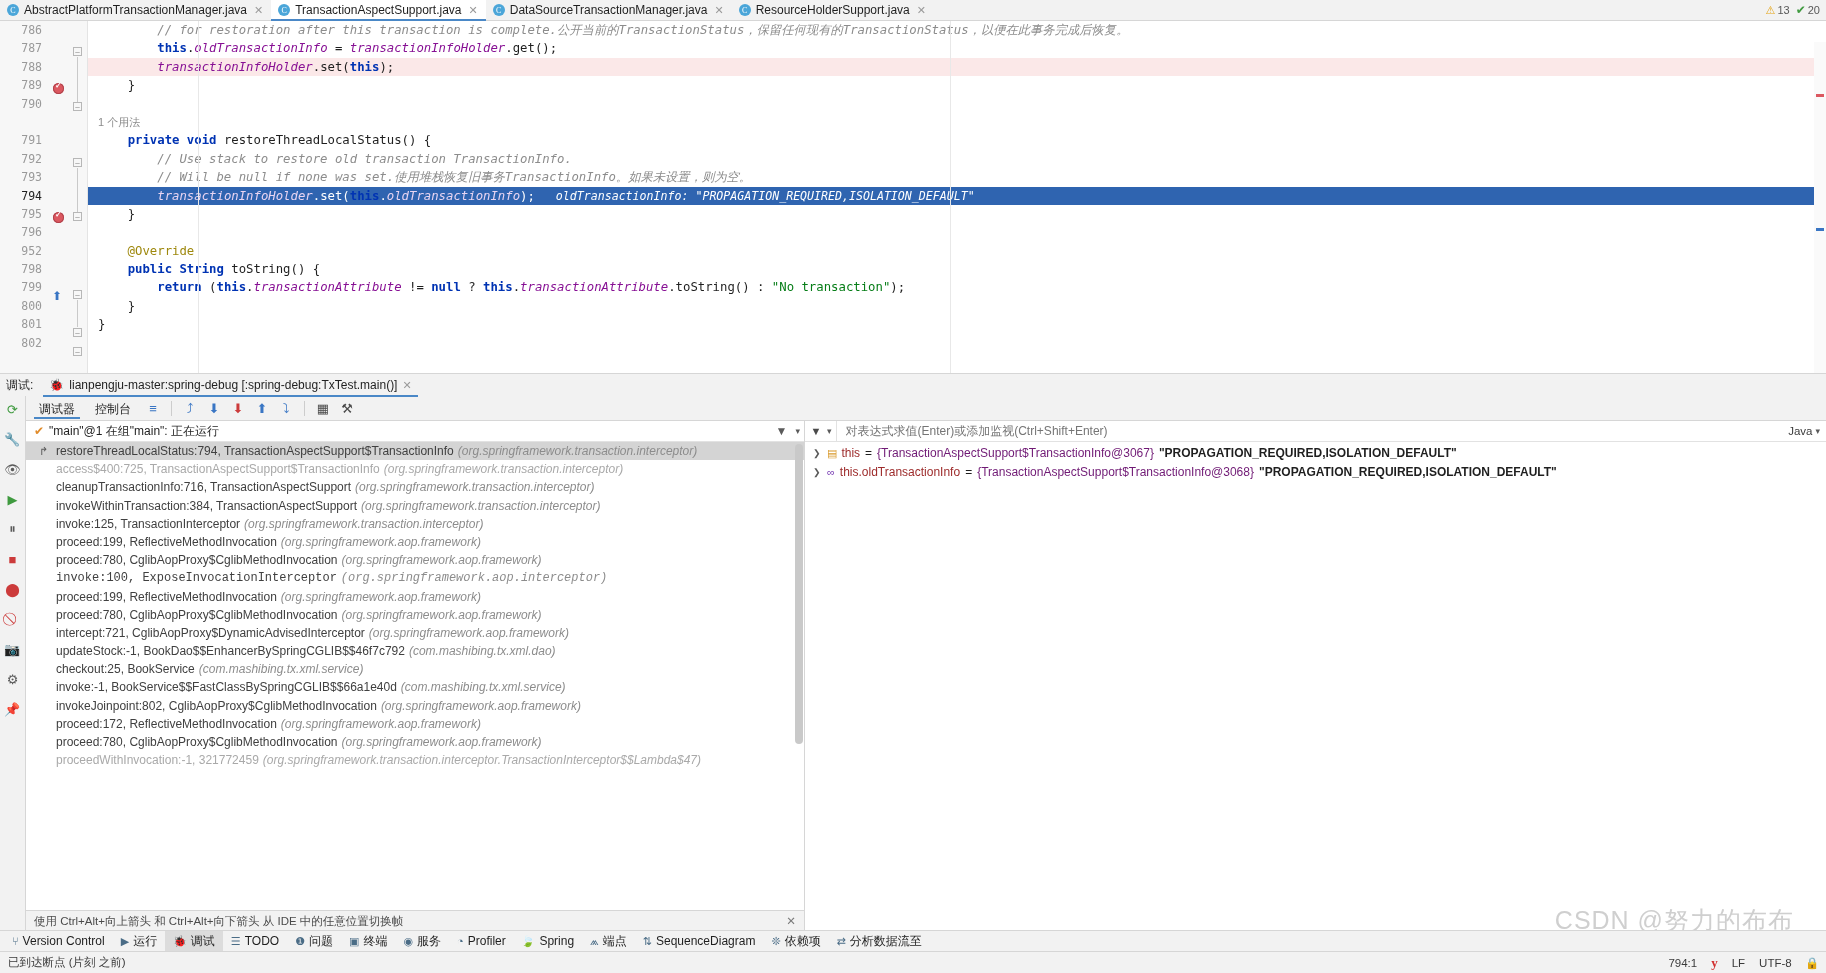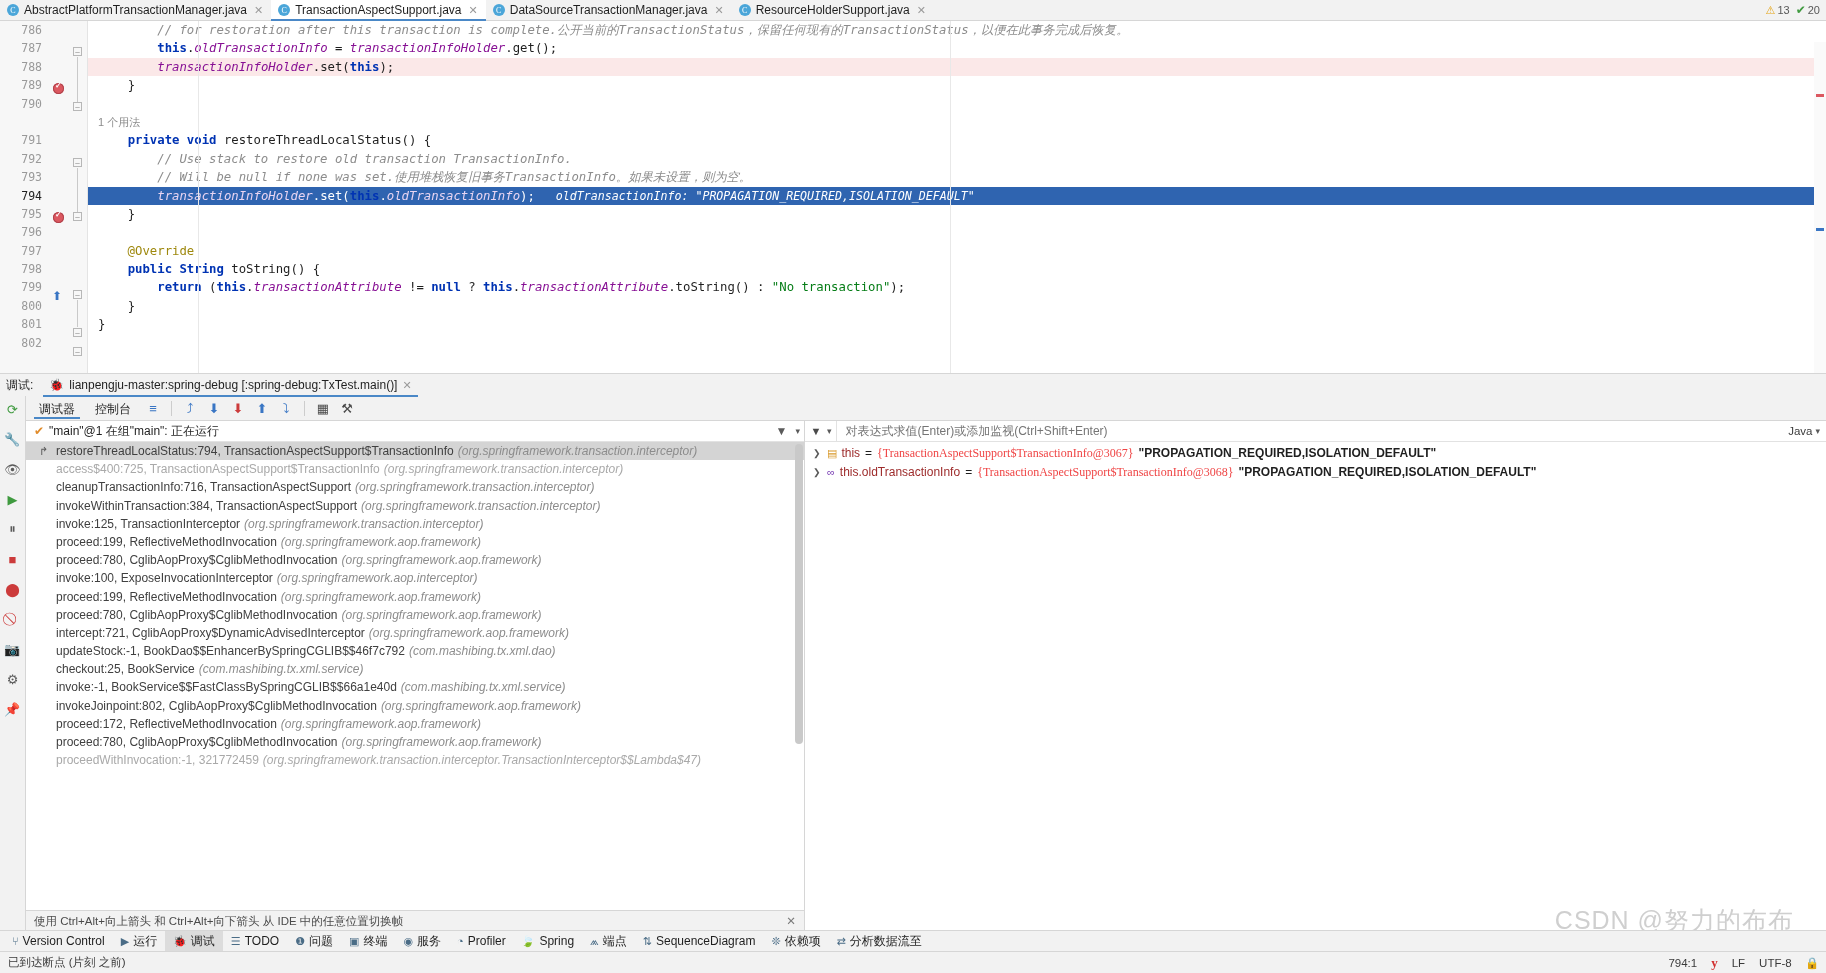--- a/index.html
+++ b/index.html
@@ -184,21 +184,21 @@
   .vars-list { flex: 1 1 auto; background: #fff; padding-top: 2px; }
   .var-row {
     height: 18.5px; line-height: 18.5px; display: flex; align-items: center;
     gap: 5px; padding-left: 8px; font-size: 12px; white-space: nowrap;
   }
   .tri { color: #5a5a5a; font-size: 9px; width: 9px; }
   .v-ico-obj { color: #d99b2e; font-size: 11px; letter-spacing: -1px; }
   .v-ico-fld { color: #7a3fb5; font-size: 11px; }
   .v-name { color: #9d2b2b; }
   .v-eq { color: #1f1f1f; }
-  .v-type { color: #ef4444; font-family: Liberation Serif, serif; }
+  .v-type { color: #701a75; }
   .v-val { color: #1f1f1f; font-weight: bold; }
 
   
   .toolwin-bar {
     flex: 0 0 21px; height: 21px; display: flex; align-items: center;
     background: #f2f2f2; border-top: 1px solid #d6d6d6; font-size: 12px;
     padding-left: 4px; gap: 2px; position: relative; z-index: 3;
   }
   .tw-item {
     display: flex; align-items: center; gap: 4px; padding: 0 8px;
@@ -278,21 +278,21 @@
           <div class="code-line-h lnum">788</div>
           <div class="code-line-h lnum">789</div>
           <div class="code-line-h lnum">790</div>
           <div class="code-line-h"></div>
           <div class="code-line-h lnum">791</div>
           <div class="code-line-h lnum">792</div>
           <div class="code-line-h lnum">793</div>
           <div class="code-line-h lnum cur">794</div>
           <div class="code-line-h lnum">795</div>
           <div class="code-line-h lnum">796</div>
-          <div class="code-line-h lnum">797</div>
+          <div class="code-line-h lnum">952</div>
           <div class="code-line-h lnum">798</div>
           <div class="code-line-h lnum">799</div>
           <div class="code-line-h lnum">800</div>
           <div class="code-line-h lnum">801</div>
           <div class="code-line-h lnum">802</div>
         </div>
     </div>
 
     <div class="gutter-ico">
       <div class="bp-dot" style="top:62px;"></div>
@@ -418,21 +418,21 @@
                   <span class="f-pkg">(org.springframework.transaction.interceptor)</span>
                 </div>
                 <div class="frame-row" style="position: relative;">
                   <span class="f-name">proceed:199, ReflectiveMethodInvocation</span>
                   <span class="f-pkg">(org.springframework.aop.framework)</span>
                 </div>
                 <div class="frame-row" style="position: relative;">
                   <span class="f-name">proceed:780, CglibAopProxy$CglibMethodInvocation</span>
                   <span class="f-pkg">(org.springframework.aop.framework)</span>
                 </div>
-                <div class="frame-row" style="position: relative;">
+                <div class="frame-row" style="position: relative; font-family: Liberation Mono, monospace;">
                   <span class="f-name">invoke:100, ExposeInvocationInterceptor</span>
                   <span class="f-pkg">(org.springframework.aop.interceptor)</span>
                 </div>
                 <div class="frame-row" style="position: relative;">
                   <span class="f-name">proceed:199, ReflectiveMethodInvocation</span>
                   <span class="f-pkg">(org.springframework.aop.framework)</span>
                 </div>
                 <div class="frame-row" style="position: relative;">
                   <span class="f-name">proceed:780, CglibAopProxy$CglibMethodInvocation</span>
                   <span class="f-pkg">(org.springframework.aop.framework)</span>

